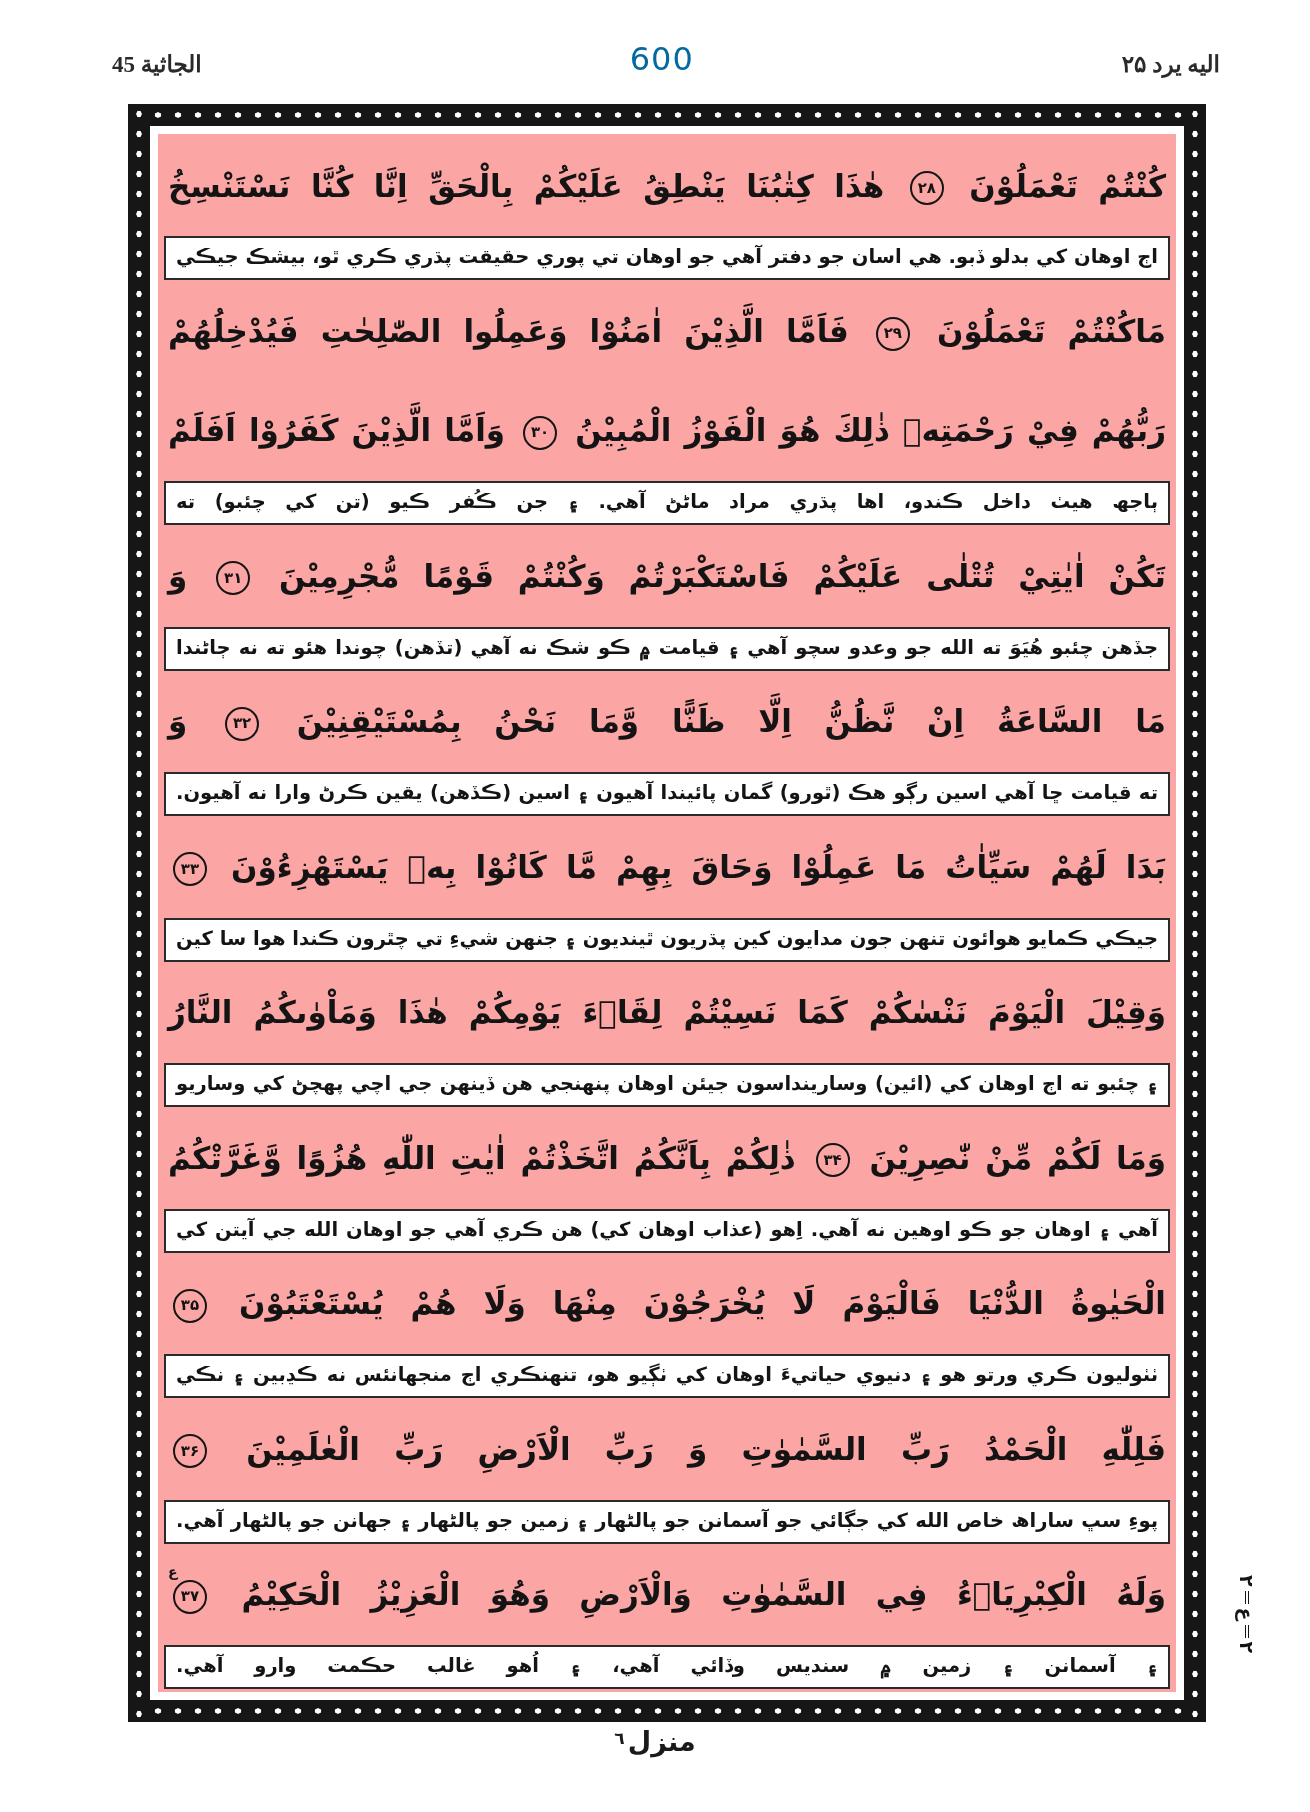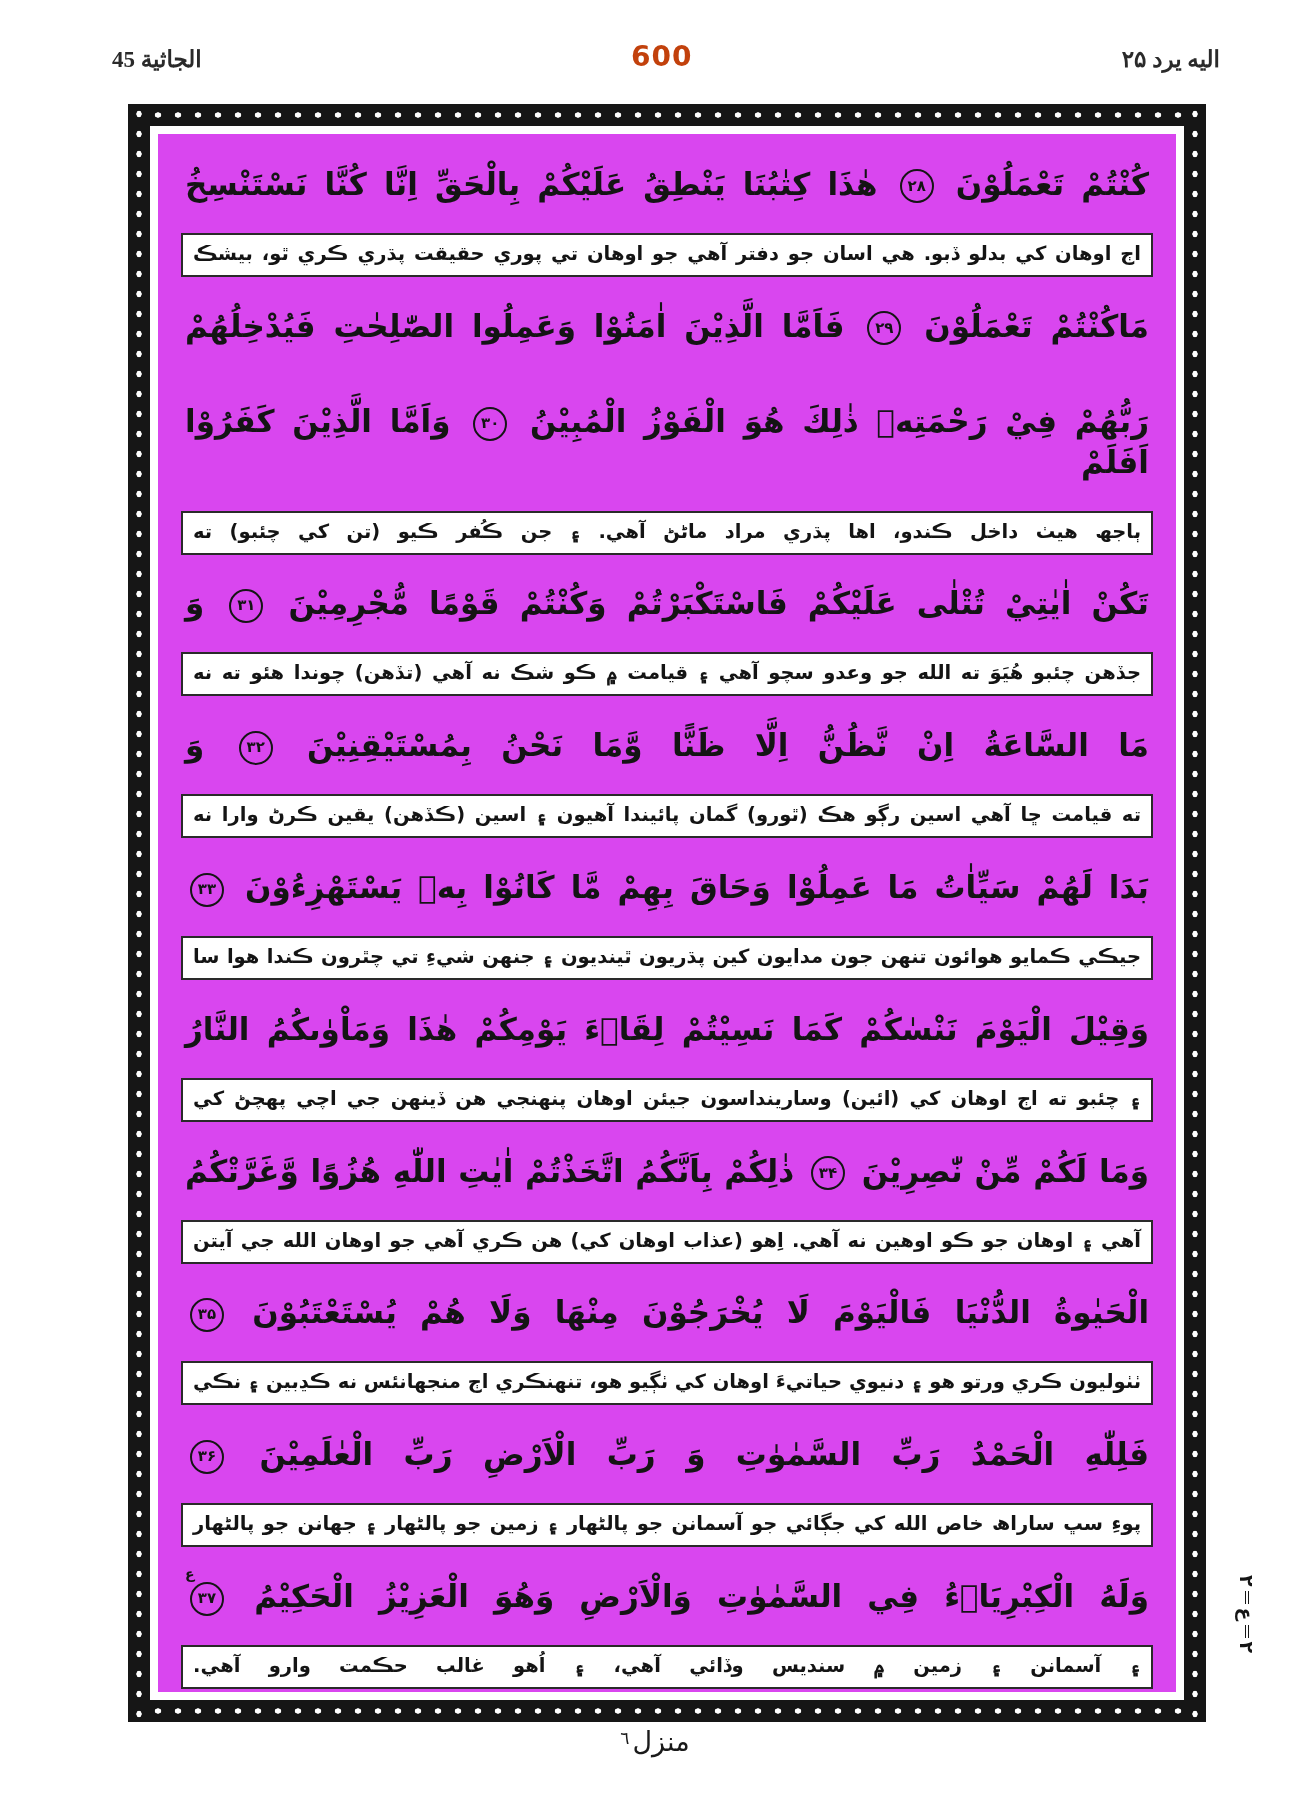--- a/index.html
+++ b/index.html
@@ -6,43 +6,43 @@
   body{
     width:1310px;height:1812px;position:relative;overflow:hidden;
     background:#ffffff;color:#151515;
     font-family:"DejaVu Sans",sans-serif;
   }
   .page-header{
     position:absolute;top:40px;left:112px;right:90px;
     display:flex;justify-content:space-between;align-items:flex-end;
   }
   .hdr-side{font-size:23px;font-weight:bold;direction:rtl;color:#2a2a2a;font-family:Liberation Serif, serif;}
-  .hdr-center{font-size:28px;font-weight:700;letter-spacing:1px;color:#c2410c;}
+  .hdr-center{font-size:32px;font-weight:400;letter-spacing:1px;color:#0369a1;}
 
   .frame{position:absolute;left:128px;top:104px;width:1078px;height:1618px;}
   .chain{position:absolute;background-color:#161616;}
   .chain.top,.chain.bottom{
     left:0;right:0;height:22px;
     background-image:radial-gradient(ellipse 5px 4px at 10px 11px,#ffffff 60%,#161616 72%);
     background-size:20px 22px;background-repeat:repeat-x;
   }
   .chain.top{top:0;}
   .chain.bottom{bottom:0;}
   .chain.left,.chain.right{
     top:0;bottom:0;width:22px;
     background-image:radial-gradient(ellipse 4px 5px at 11px 10px,#ffffff 60%,#161616 72%);
     background-size:22px 20px;background-repeat:repeat-y;
   }
   .chain.left{left:0;}
   .chain.right{right:0;}
 
   .content{
     position:absolute;left:22px;top:22px;right:22px;bottom:22px;
-    border:8px solid #ffffff;background:#d946ef;
-    display:flex;flex-direction:column;padding:2px 21px;box-sizing:border-box;
+    border:8px solid #ffffff;background:#fca5a5;
+    display:flex;flex-direction:column;padding:2px 4px;box-sizing:border-box;
   }
   .arabic-line{
     flex:1 1 auto;direction:rtl;
     text-align:justify;text-align-last:justify;
     font-size:31px;font-weight:bold;line-height:1.3;
     overflow:hidden;padding:0 6px;align-content:center;color:#141414;
   }
   .translation-line{
     flex:0 0 auto;height:44px;box-sizing:border-box;
     background:#ffffff;border:2px solid #2a2a2a;margin:1px 2px;
@@ -61,21 +61,21 @@
   .ruku-margin{
     position:absolute;left:1206px;top:1598px;width:82px;height:32px;
     transform:rotate(90deg);
     display:flex;align-items:center;justify-content:center;gap:4px;
     font-weight:bold;font-size:19px;direction:rtl;
   }
   .ruku-sep{width:13px;border-top:4px double #151515;height:0;}
 
   .manzil{
     position:absolute;top:1726px;left:0;width:100%;text-align:center;
-    font-size:27px;font-weight:normal;direction:rtl;color:#1a1a1a;
+    font-size:27px;font-weight:bold;direction:rtl;color:#1a1a1a;
   }
   .manzil-num{font-size:17px;vertical-align:7px;margin-right:3px;}
 </style>
 </head>
 <body>
 
 <div class="page">
 
   <div class="page-header">
     <span class="hdr-side">الجاثية 45</span>

